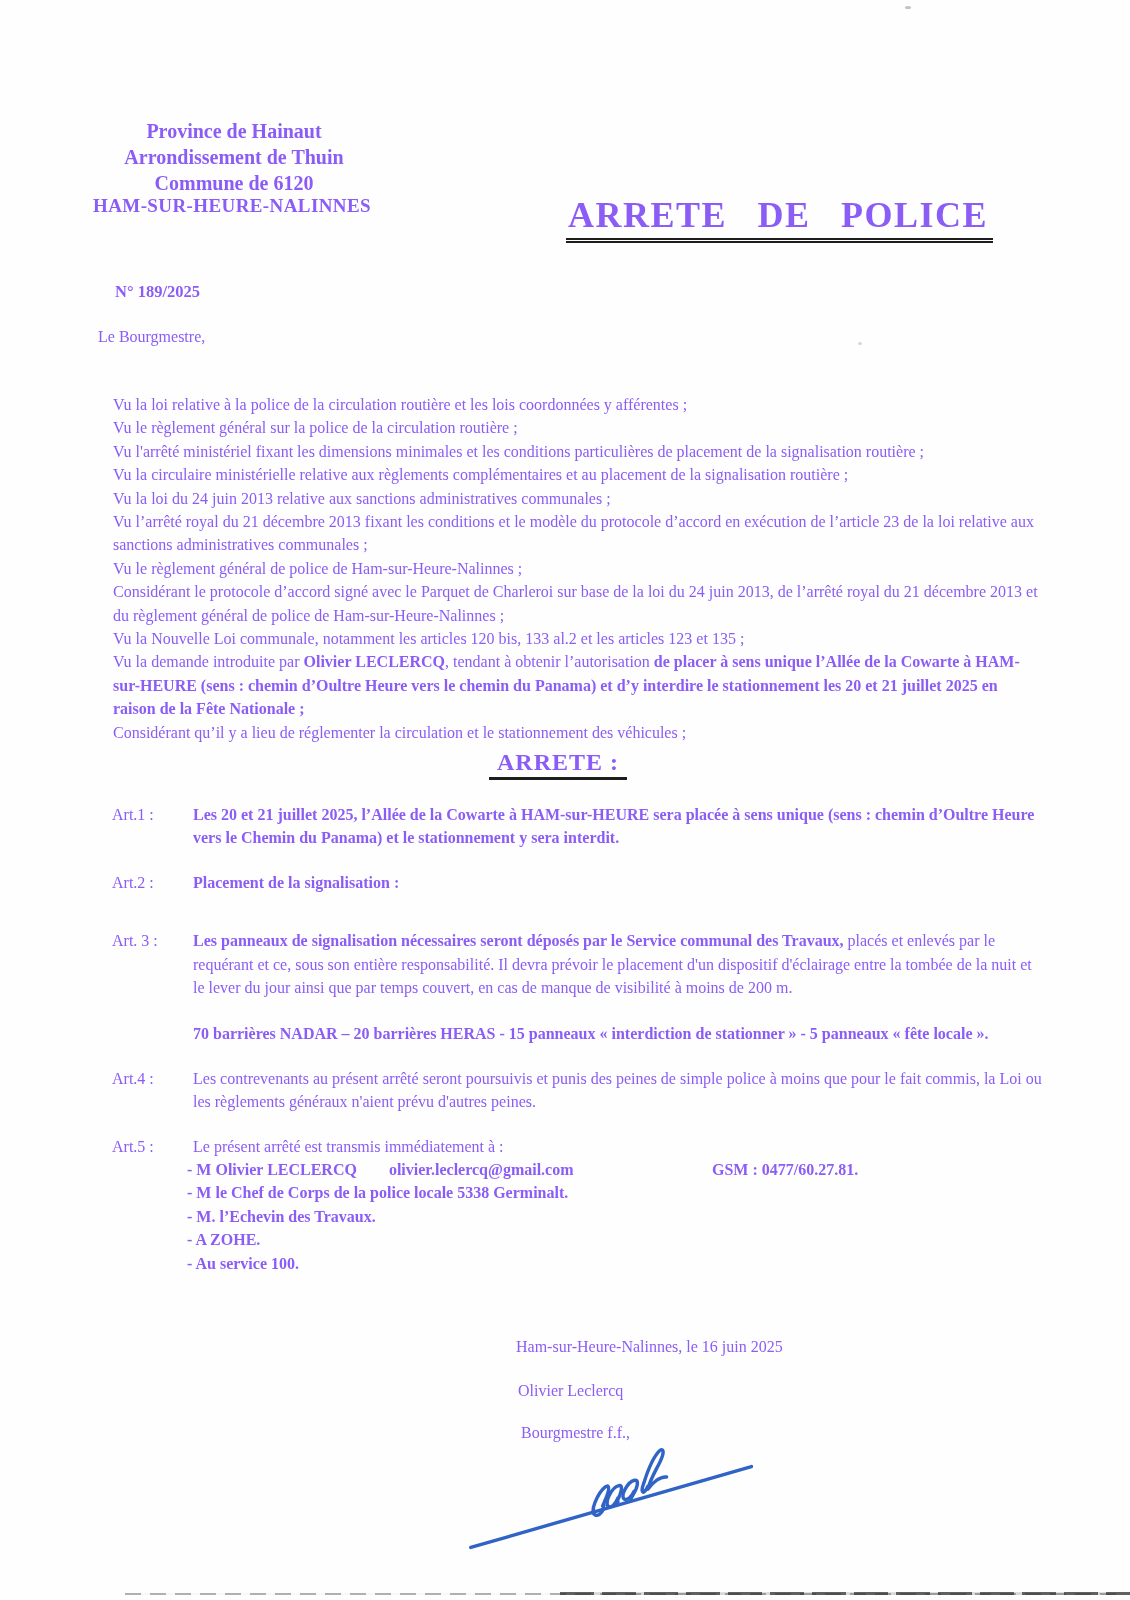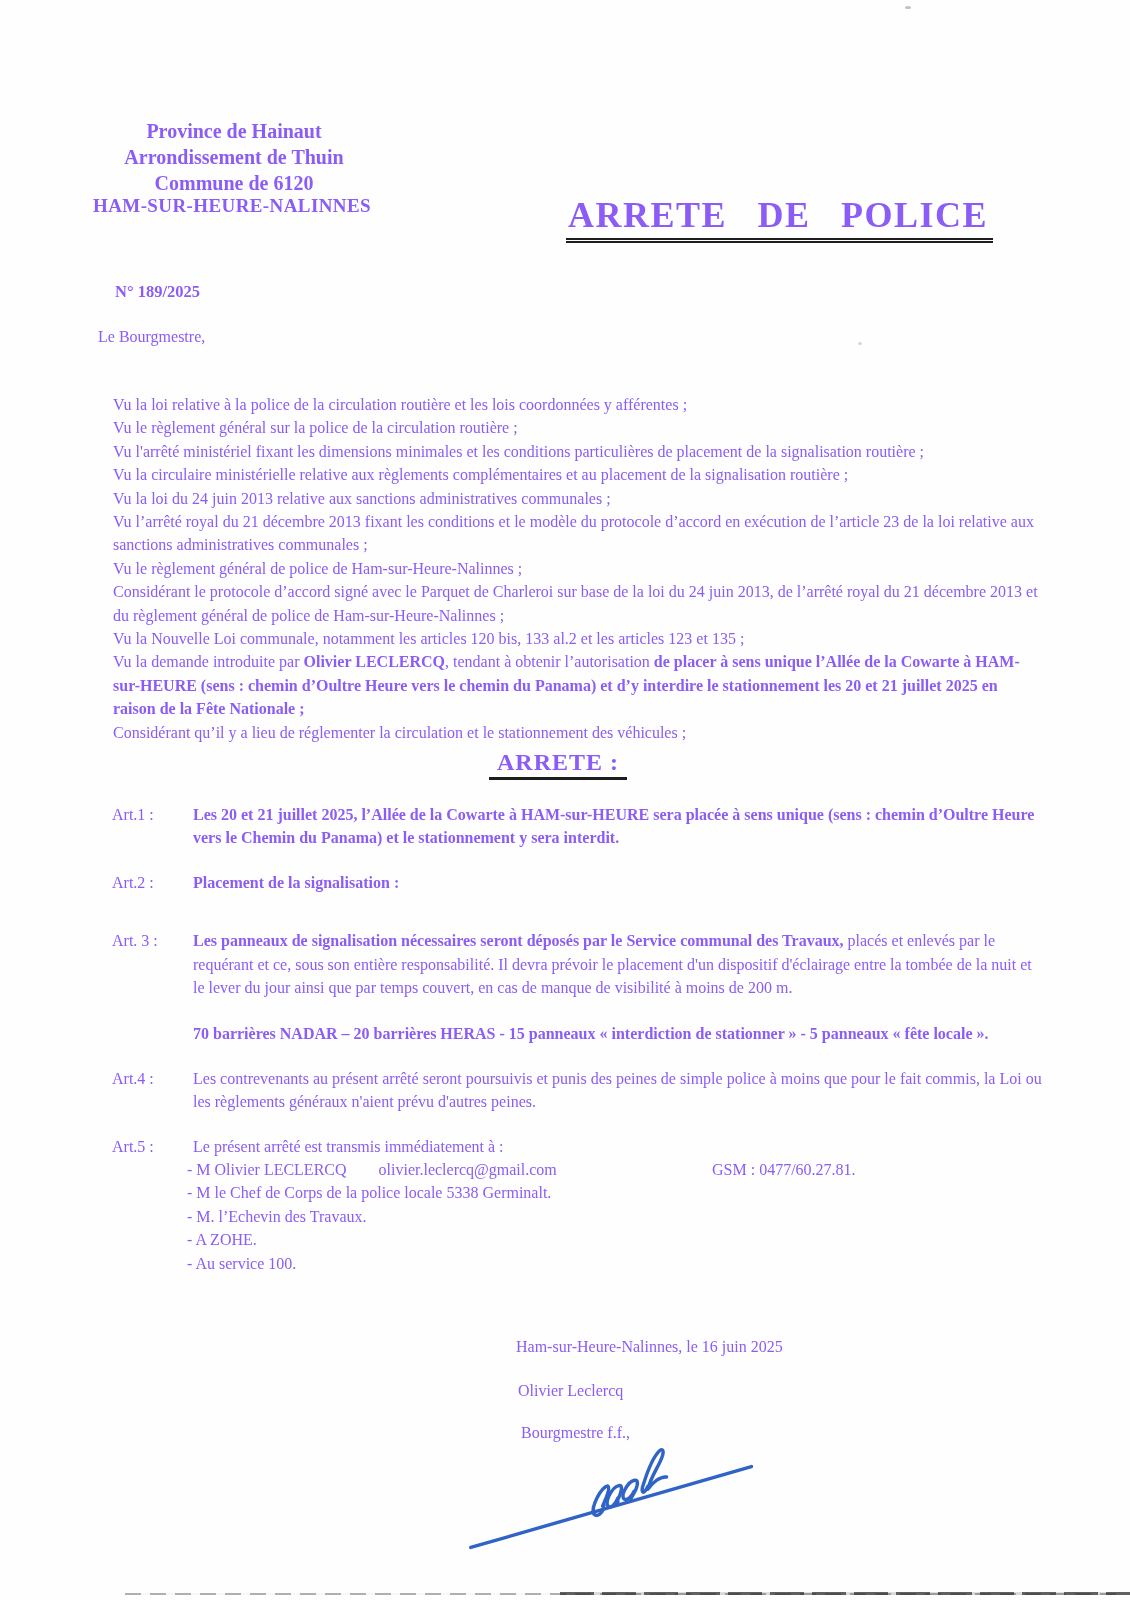--- a/index.html
+++ b/index.html
@@ -43,21 +43,21 @@
     font-size:16px; line-height:23.4px; }
   .article { display:flex; }
   .article + .article { margin-top:21px; }
   .article.idx-2 { margin-top:35px; }   
   .art-label { flex:0 0 81px; width:81px; font-weight:normal; }
   .art-body { flex:1; }
   .block.gap { margin-top:23px; }
   .b { font-weight:bold; }
   .u { text-decoration-thickness:2px; text-underline-offset:2.5px; }
 
-  .recipients { margin-left:-6px; }
+  .recipients { margin-left:-6px;font-weight:bold; }
   .recip-line { position:relative; }
   .recip-line .t2 { margin-left:32px; }
   .recip-line .right { position:absolute; left:525px; top:0; white-space:nowrap; }
 
   
   .closing-date  { position:absolute; top:1338px; left:516px; font-size:16px; }
   .closing-name  { position:absolute; top:1382px; left:518px; font-size:16px; }
   .closing-title { position:absolute; top:1424px; left:521px; font-size:16px; }
   .signature { position:absolute; top:1446px; left:452px; width:320px; height:110px; }
 </style>

